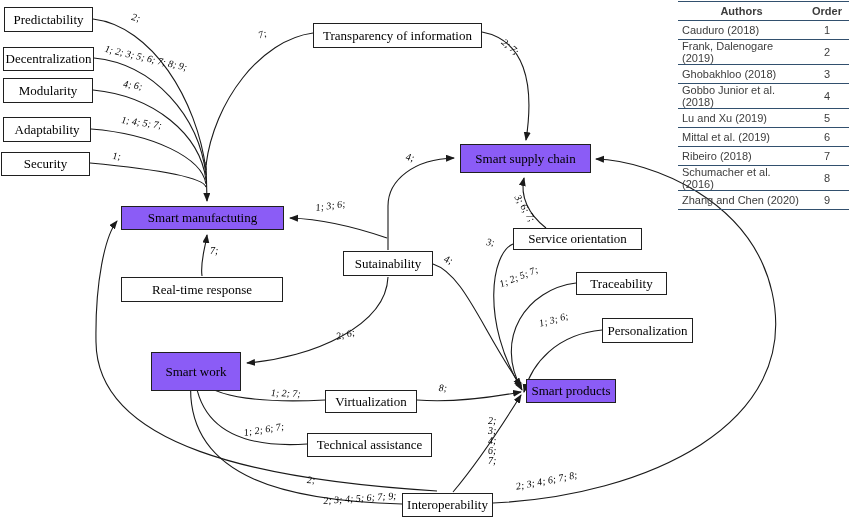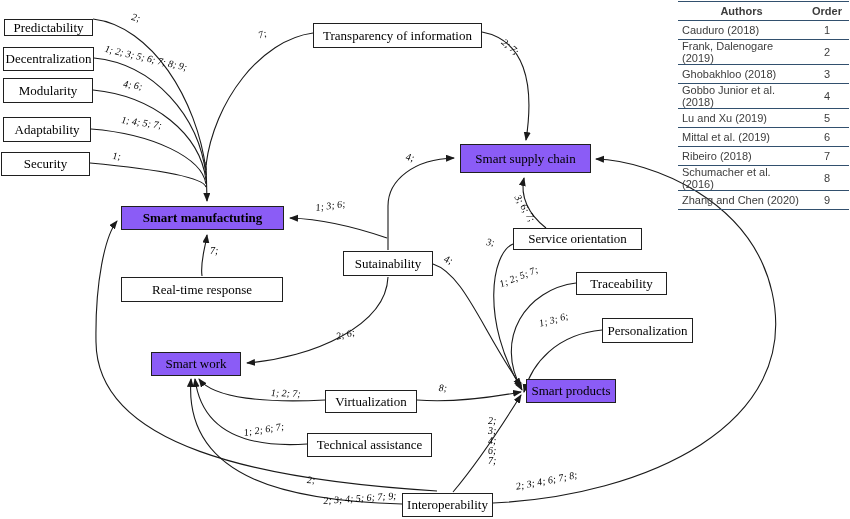--- a/index.html
+++ b/index.html
@@ -53,34 +53,34 @@
     <path d="M 602 330 C 557 334 532 363 524 392" marker-end="url(#arw)"></path>
     <path d="M 417 400 C 452 403 488 398 521 392" marker-end="url(#arw)"></path>
     <path d="M 325 400 C 268 403 214 399 199 379" marker-end="url(#arw)"></path>
     <path d="M 307 444 C 247 448 202 432 195 379" marker-end="url(#arw)"></path>
     <path d="M 402 504 C 296 501 183 482 191 379" marker-end="url(#arw)"></path>
     <path d="M 453 492 C 474 467 498 432 521 395" marker-end="url(#arw)"></path>
     <path d="M 493 503 C 645 496 802 425 772 292 C 751 200 652 161 596 159" marker-end="url(#arw)"></path>
     <path d="M 437 491 C 258 480 97 446 96 342 C 95 282 105 236 117 221" marker-end="url(#arw)"></path>
   </svg>
 
-  <div class="node" style="left:4px;top:7px;width:89px;height:17px;margin-top:12px;">Predictability</div>
+  <div class="node" style="left:4px;top:7px;width:89px;height:25px;">Predictability</div>
   <div class="node" style="left:3px;top:47px;width:91px;height:24px;">Decentralization</div>
   <div class="node" style="left:3px;top:78px;width:90px;height:25px;">Modularity</div>
   <div class="node" style="left:3px;top:117px;width:88px;height:25px;">Adaptability</div>
   <div class="node" style="left:1px;top:152px;width:89px;height:24px;">Security</div>
   <div class="node" style="left:313px;top:23px;width:169px;height:25px;">Transparency of information</div>
   <div class="node hl" style="left:460px;top:144px;width:131px;height:29px;">Smart supply chain</div>
-  <div class="node hl" style="left:121px;top:206px;width:163px;height:24px;font-weight:bold;">Smart manufactuting</div>
+  <div class="node hl" style="left:121px;top:206px;width:163px;height:24px;">Smart manufactuting</div>
   <div class="node" style="left:121px;top:277px;width:162px;height:25px;">Real-time response</div>
   <div class="node" style="left:343px;top:251px;width:90px;height:25px;">Sutainability</div>
   <div class="node" style="left:513px;top:228px;width:129px;height:22px;">Service orientation</div>
   <div class="node" style="left:576px;top:272px;width:91px;height:23px;">Traceability</div>
   <div class="node" style="left:602px;top:318px;width:91px;height:25px;">Personalization</div>
-  <div class="node hl" style="left:151px;top:352px;width:90px;height:24px;">Smart work</div>
+  <div class="node hl" style="left:151px;top:352px;width:90px;height:39px;">Smart work</div>
   <div class="node" style="left:325px;top:390px;width:92px;height:23px;">Virtualization</div>
   <div class="node" style="left:307px;top:433px;width:125px;height:24px;">Technical assistance</div>
   <div class="node" style="left:402px;top:493px;width:91px;height:24px;">Interoperability</div>
   <div class="node hl" style="left:526px;top:379px;width:90px;height:24px;">Smart products</div>
 
   <div class="elabel" style="left:133px;top:12px;transform:rotate(14deg);">2;</div>
   <div class="elabel" style="left:106px;top:44px;transform:rotate(13deg);">1; 2; 3; 5; 6; 7; 8; 9;</div>
   <div class="elabel" style="left:124px;top:79px;transform:rotate(9deg);">4; 6;</div>
   <div class="elabel" style="left:122px;top:115px;transform:rotate(8deg);">1; 4; 5; 7;</div>
   <div class="elabel" style="left:113px;top:151px;transform:rotate(5deg);">1;</div>

